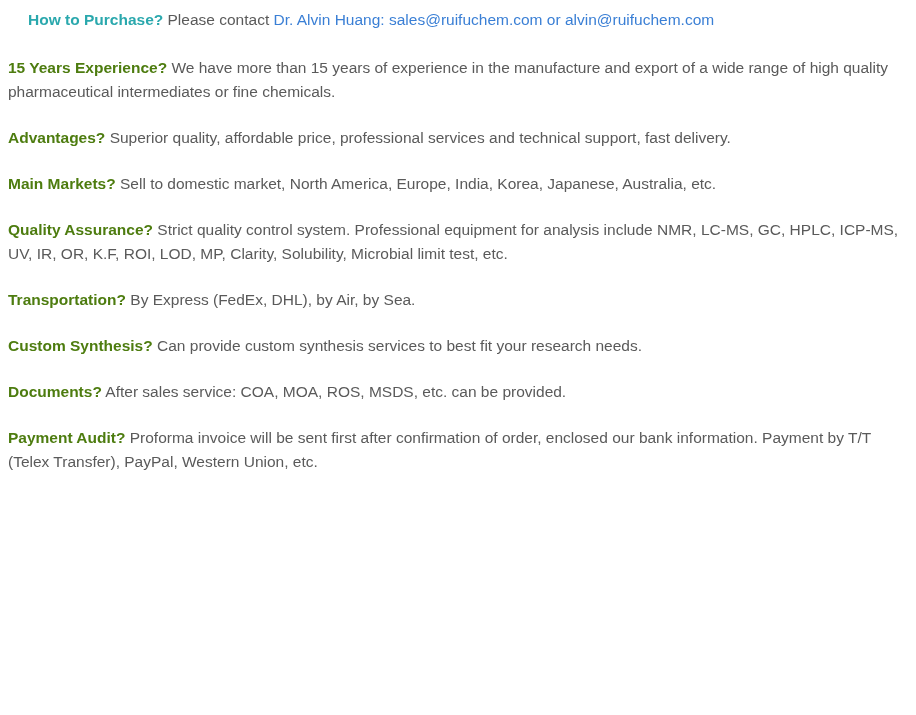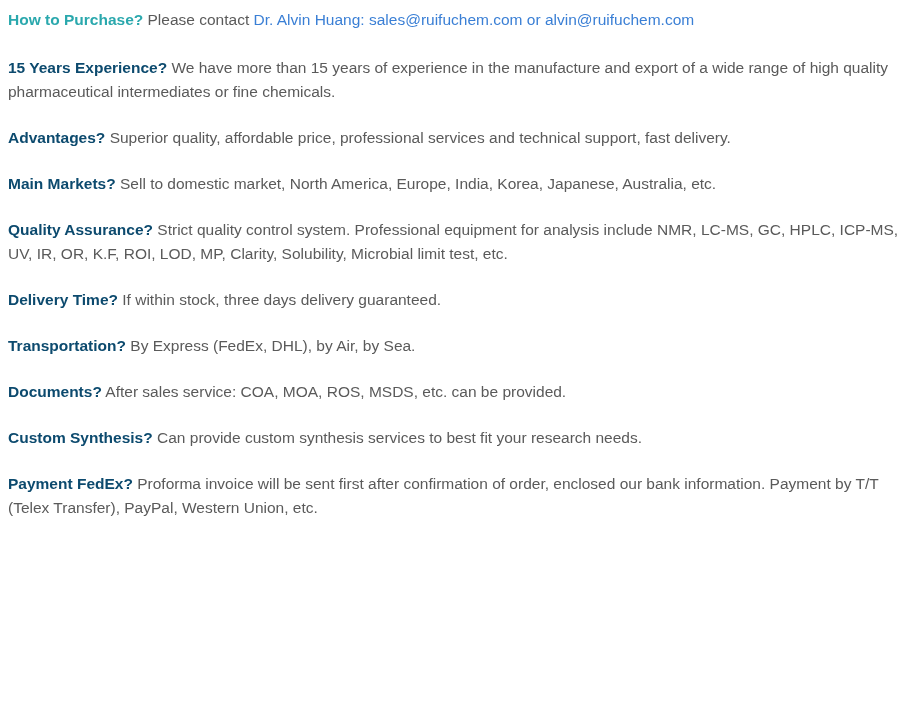--- a/index.html
+++ b/index.html
@@ -18,23 +18,24 @@
   }
   .faq {
     padding: 8px 8px 0 8px;
     box-sizing: border-box;
   }
   .faq-item {
     margin: 0 0 22px 0;
   }
   .faq-item:first-child {
     margin-bottom: 24px;
+    margin-left: 20px;
   }
   .q {
-    color: #0c4a6e;
+    color: #4d7c0f;
     font-weight: bold;
   }
   .q-purchase {
     color: #2aa8ad;
   }
   .a {
     color: #5a5a5a;
   }
   .link {
     color: #3a7fd5;
@@ -67,38 +68,34 @@
   </p>
 
   <p class="faq-item">
     <span class="q">Quality Assurance?</span>
     <span class="a">Strict quality control system. Professional equipment for analysis include NMR, LC-MS, GC, HPLC, ICP-MS, UV, IR, OR, K.F, ROI, LOD, MP, Clarity, Solubility, Microbial limit test, etc.</span>
   </p>
 
 
 
 
-  <p class="faq-item">
-    <span class="q">Delivery Time?</span>
-    <span class="a">If within stock, three days delivery guaranteed.</span>
-  </p>
 
   <p class="faq-item">
     <span class="q">Transportation?</span>
     <span class="a">By Express (FedEx, DHL), by Air, by Sea.</span>
+  </p>
+
+  <p class="faq-item">
+    <span class="q">Custom Synthesis?</span>
+    <span class="a">Can provide custom synthesis services to best fit your research needs.</span>
   </p>
 
   <p class="faq-item">
     <span class="q">Documents?</span>
     <span class="a">After sales service: COA, MOA, ROS, MSDS, etc. can be provided.</span>
   </p>
 
   <p class="faq-item">
-    <span class="q">Custom Synthesis?</span>
-    <span class="a">Can provide custom synthesis services to best fit your research needs.</span>
-  </p>
-
-  <p class="faq-item">
-    <span class="q">Payment FedEx?</span>
+    <span class="q">Payment Audit?</span>
     <span class="a">Proforma invoice will be sent first after confirmation of order, enclosed our bank information. Payment by T/T (Telex Transfer), PayPal, Western Union, etc.</span>
   </p>
 
 </div>
 
 </body></html>

